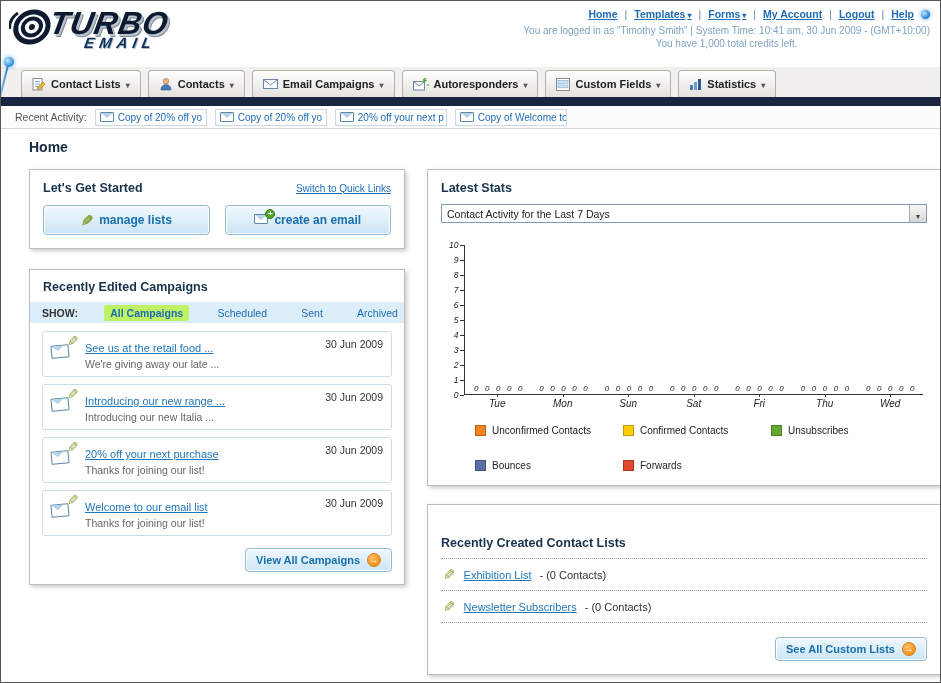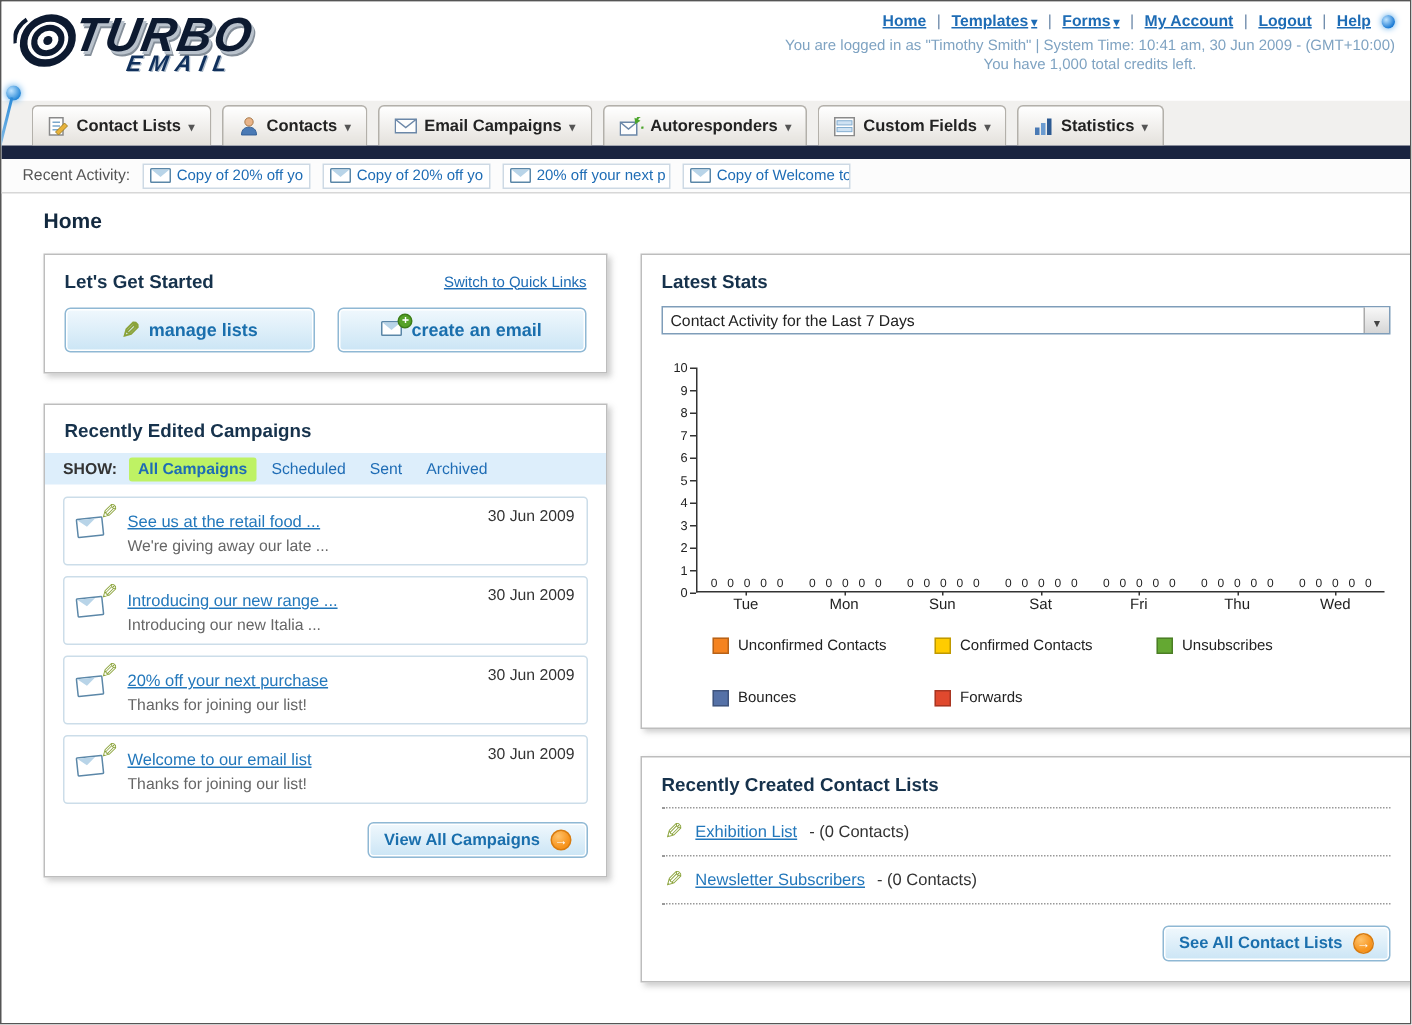--- a/index.html
+++ b/index.html
@@ -59,21 +59,21 @@
   .gs-buttons .blue-btn { flex:1; }
   .pencil-glyph { color:#8aa33a; font-size:15px; line-height:1; }
   .pencil-glyph::after { content:"✎"; display:inline-block; transform:scaleX(-1); }
   .env-plus { position:relative; }
   .plus-badge { position:absolute; right:-7px; top:-4px; width:10px; height:10px; border-radius:50%; background:#55a228; border:1px solid #3d7d18; color:#fff; font-size:8px; line-height:8px; text-align:center; font-weight:bold; }
   .plus-badge::after { content:"+"; }
 
   
   .campaigns { padding:10px 0 12px 0; }
   .campaigns .box-title { padding:0 13px 8px 13px; }
-  .filterbar { display:flex; align-items:center; gap:4px; height:21px; background:#ddeefb; padding-left:12px; font-size:10.5px; }
+  .filterbar { display:flex; align-items:center; gap:4px; height:21px; background:#ddeefb; padding-left:12px; font-size:10.5px;justify-content:space-between; }
   .filter-label { font-weight:bold; color:#333; margin-right:4px; }
   .filter { color:#1e6cb5; padding:2px 6px; cursor:pointer; }
   .filter.selected { background:#bef264; border-radius:2px; font-weight:bold; }
   .camp-list { padding:8px 12px 0 12px; display:flex; flex-direction:column; gap:7px; }
   .camp-item { display:flex; align-items:flex-start; gap:8px; border:1px solid #ccdde9; border-radius:3px; padding:6px 8px; cursor:pointer; background:#fff; }
   .mail-edit { position:relative; width:26px; height:20px; flex:0 0 auto; }
   .mail-edit .env-icon { position:absolute; left:0; bottom:0; width:18px; height:13px; transform:rotate(-6deg); }
   .mail-edit .pencil-glyph { position:absolute; right:-2px; top:-4px; font-size:14px; }
   .camp-text { flex:1; min-width:0; }
   .camp-title { font-size:11px; color:#2277bb; text-decoration:underline; white-space:nowrap; overflow:hidden; }
@@ -84,40 +84,40 @@
   .arrow-circle { width:14px; height:14px; border-radius:50%; background:radial-gradient(circle at 35% 30%, #ffc26a, #f7941d 65%); border:1px solid #d87c10; color:#fff; font-size:9px; line-height:12px; text-align:center; font-weight:bold; }
   .arrow-circle::after { content:"→"; }
 
   
   .stats { padding:11px 13px 14px 13px; margin-bottom:18px; }
   .dropdown { display:flex; align-items:center; height:19px; margin-top:9px; border:1px solid #7f9db9; background:#fff; cursor:pointer; }
   .dropdown-value { flex:1; font-size:10.5px; color:#222; padding:0 5px; }
   .select-arrow { width:17px; height:17px; background:linear-gradient(#f8f8f8,#d6d6d6); border-left:1px solid #aaa; text-align:center; }
   .select-arrow::after { content:"▼"; font-size:7px; color:#444; line-height:17px; }
 
-  .chart { display:flex; margin:22px 0 0 8px; }
+  .chart { display:flex; margin:22px 0 0 8px;font-style:italic; }
   .y-axis { display:flex; flex-direction:column; justify-content:space-between; height:158px; margin-top:-4px; }
   .ytick { display:flex; align-items:center; justify-content:flex-end; gap:2px; height:8px; }
   .ylab { font-size:8.5px; color:#222; }
   .tickmark { width:4px; height:1px; background:#333; }
   .plot { flex:1; margin-right:4px; }
   .bar-groups { display:flex; height:150px; border-left:1px solid #333; border-bottom:1px solid #333; align-items:flex-end; }
   .bar-group { flex:1; display:flex; justify-content:center; gap:2px; padding-bottom:1px; }
   .bar-val { width:9px; text-align:center; font-size:8px; color:#222; }
   .x-labels { display:flex; margin-top:3px; }
   .xlab { flex:1; position:relative; text-align:center; font-size:10px; color:#222; }
   .xlab::before { content:""; position:absolute; top:-4px; left:50%; height:3px; border-left:1px solid #333; }
   .legend { display:flex; flex-wrap:wrap; margin:16px 0 0 34px; width:452px; row-gap:24px; }
   .legend-item { display:flex; align-items:center; gap:6px; width:148px; }
   .legend-swatch { width:11px; height:11px; border:1px solid rgba(0,0,0,.25); flex:0 0 auto; }
   .legend-label { font-size:10px; color:#222; white-space:nowrap; }
 
   
   .clists { padding:11px 13px 13px 13px; }
-  .clists .box-title { padding-bottom:8px; }
+  .clists .box-title { padding-bottom:8px;margin-top:20px; }
   .dotted { border-bottom:1px dotted #999; }
   .clist-item { display:flex; align-items:center; gap:8px; padding:8px 2px; cursor:pointer; }
   .clist-name { font-size:11px; color:#2277bb; text-decoration:underline; }
   .clist-suffix { font-size:11px; color:#333; }
   .clist-footer { display:flex; justify-content:flex-end; padding-top:14px; }
 </style>
 </head>
 <body>
 
 <div class="page">
@@ -474,21 +474,21 @@
             <a class="clist-name">Exhibition List</a>
             <span class="clist-suffix">- (0 Contacts)</span>
           </div>
           <div class="clist-item dotted">
             <span class="pencil-glyph"></span>
             <a class="clist-name">Newsletter Subscribers</a>
             <span class="clist-suffix">- (0 Contacts)</span>
           </div>
           <div class="clist-footer">
             <button class="small-blue-btn">
-              <span>See All Contact Lists</span>
+              <span>See All Custom Lists</span>
               <span class="arrow-circle"></span>
             </button>
           </div>
         </div>
 
       </div>
     </div>
   </div>
 </div>
 

